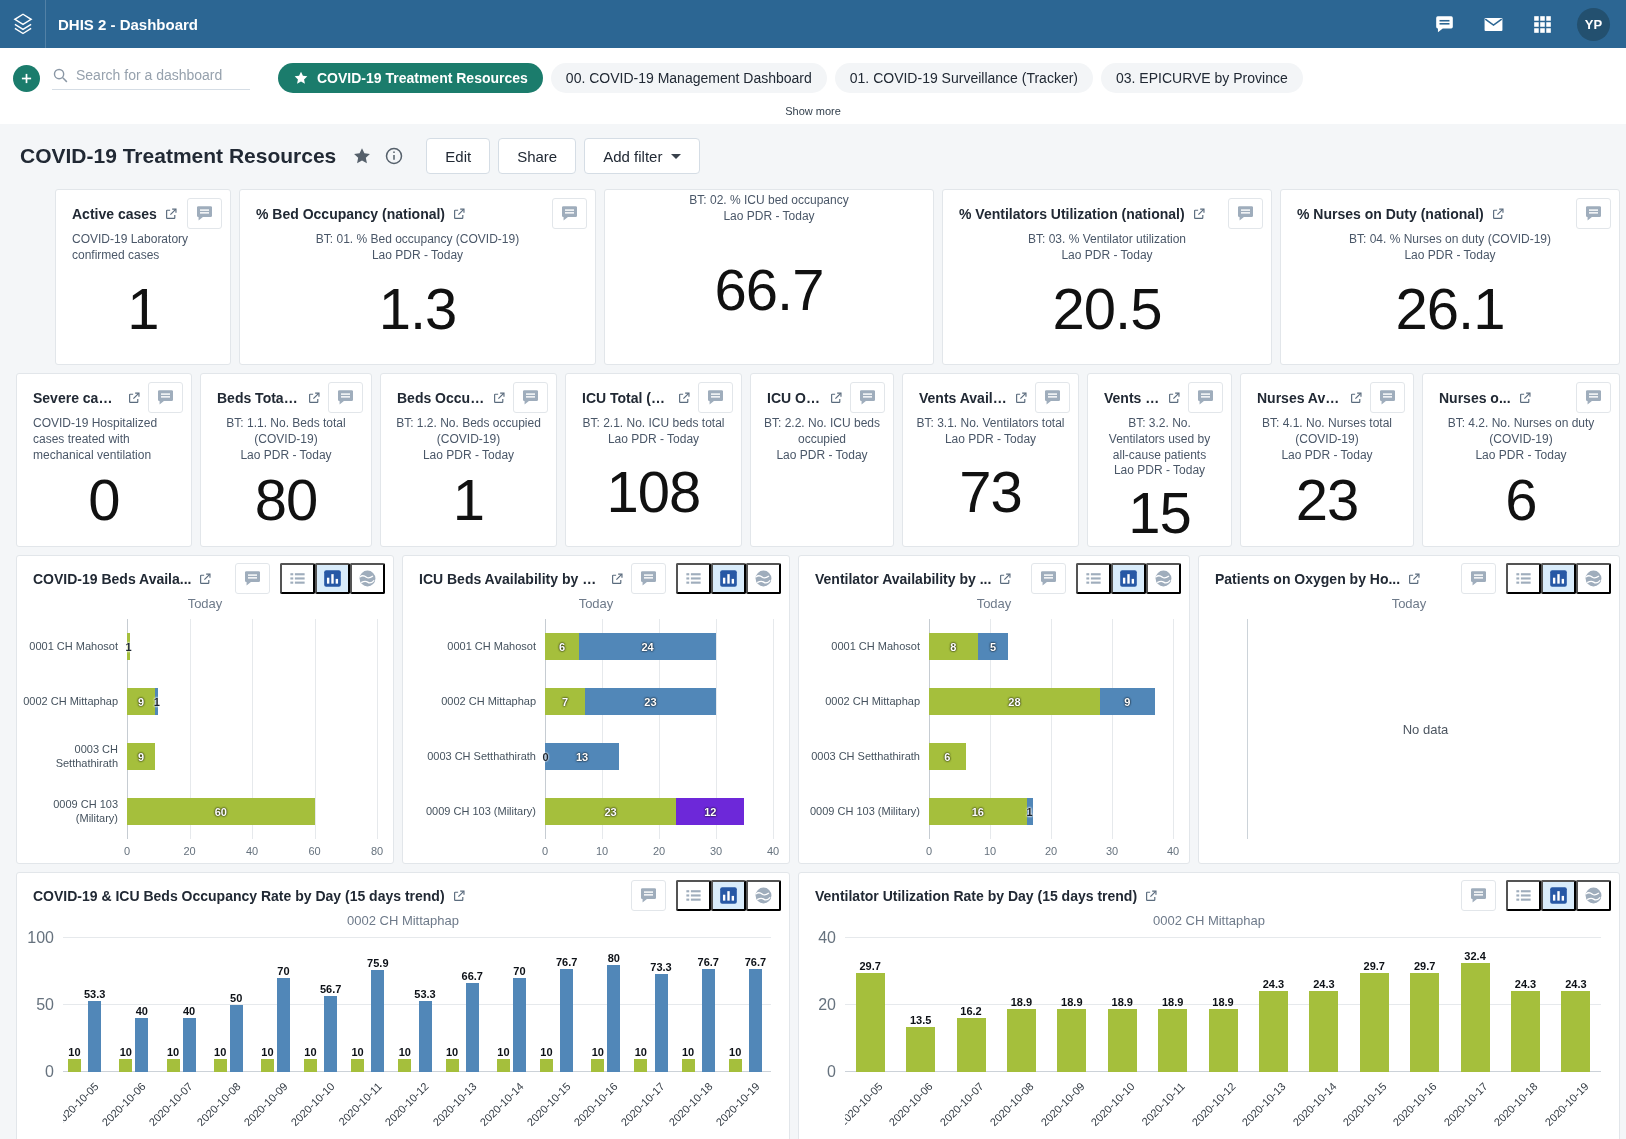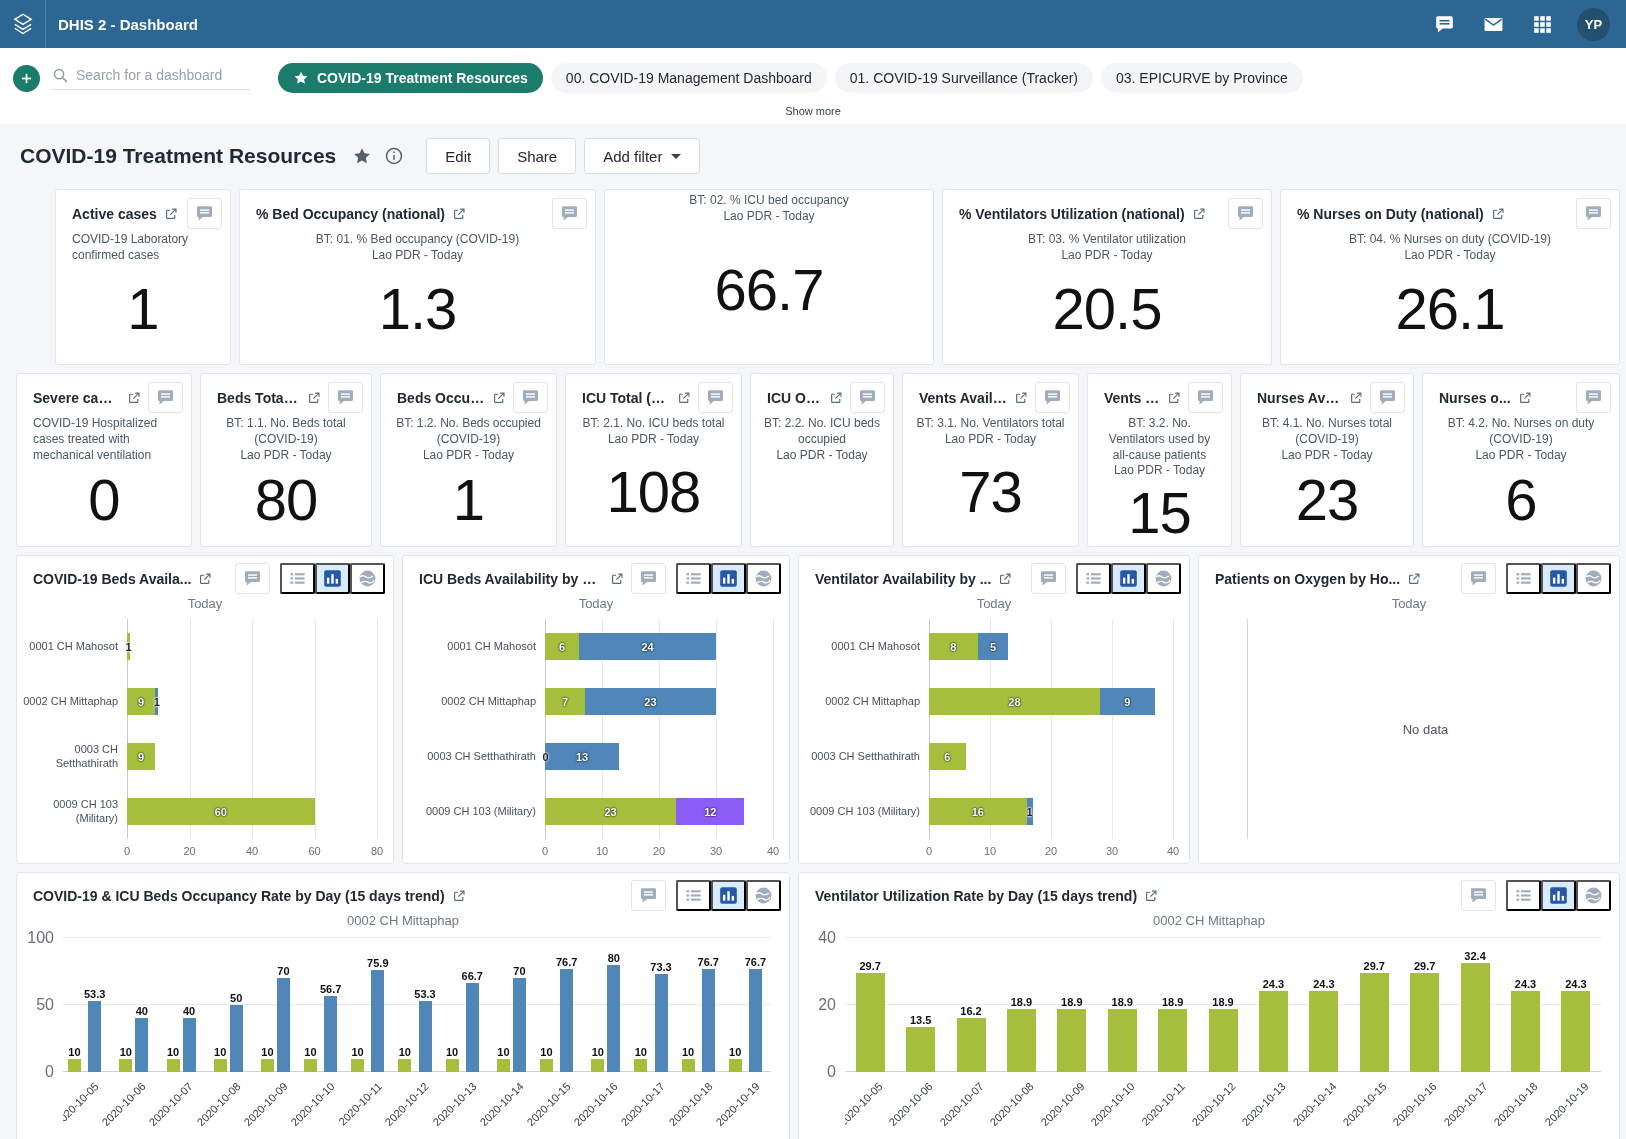--- a/index.html
+++ b/index.html
@@ -756,21 +756,21 @@
                       <div class="seg" style="width: 32.5%; background: rgb(81, 135, 184);">
                         <span class="seg-label">13</span>
                       </div>
                     </div>
                   </div>
                   <div class="hrow">
                     <div class="hstack">
                       <div class="seg" style="width: 57.5%; background: rgb(165, 191, 60);">
                         <span class="seg-label">23</span>
                       </div>
-                      <div class="seg" style="width: 30%; background: #8b5cf6;">
+                      <div class="seg" style="width: 30%; background: #6d28d9;">
                         <span class="seg-label">12</span>
                       </div>
                     </div>
                   </div>
                 </div>
               </div>
               <div class="haxis">
                 <span style="left: 0%;">0</span>
                 <span style="left: 25%;">10</span>
                 <span style="left: 50%;">20</span>

